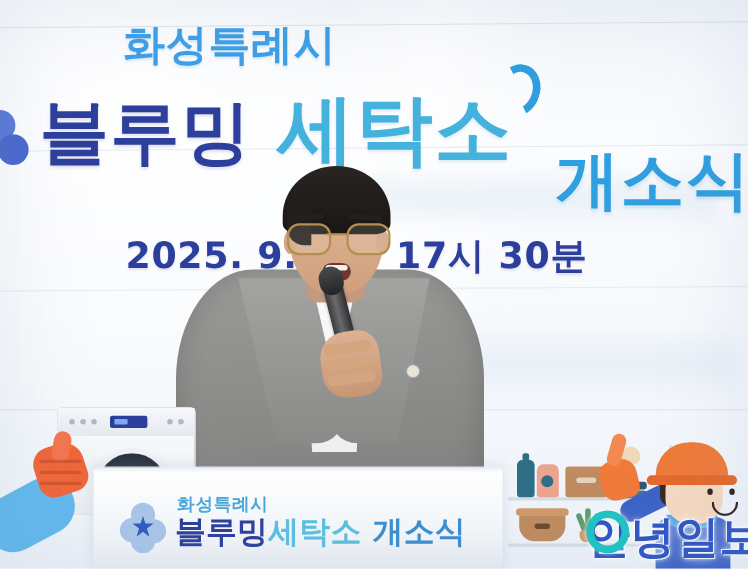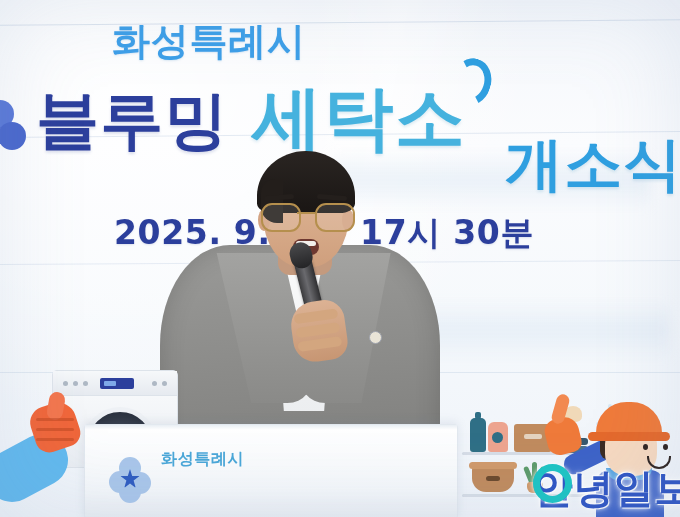--- a/index.html
+++ b/index.html
@@ -469,19 +469,22 @@
   <div class="podium">
     <div class="topedge"></div>
     <div class="pd-logo">
       <span class="pp pp1"></span>
         <span class="pp pp2"></span>
       <span class="pp pp3"></span>
         <span class="pp pp4"></span>
       <span class="core"></span>
     </div>
     <div class="pd-city">화성특례시</div>
+    <div class="pd-main">
+      <span class="n">블루밍</span><span class="s">세탁소</span> <span class="o">개소식</span>
+    </div>
   </div>
 
   <div class="watermark">안녕일보</div>
   <div class="wm-o"></div>
 
   <div class="vignette"></div>
 </div>
 
 </body></html>

